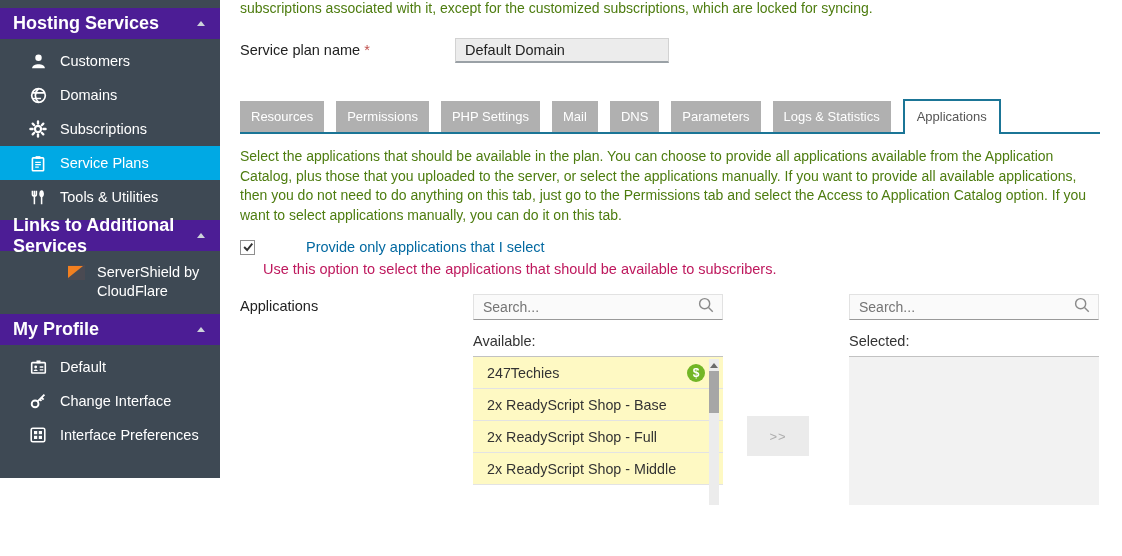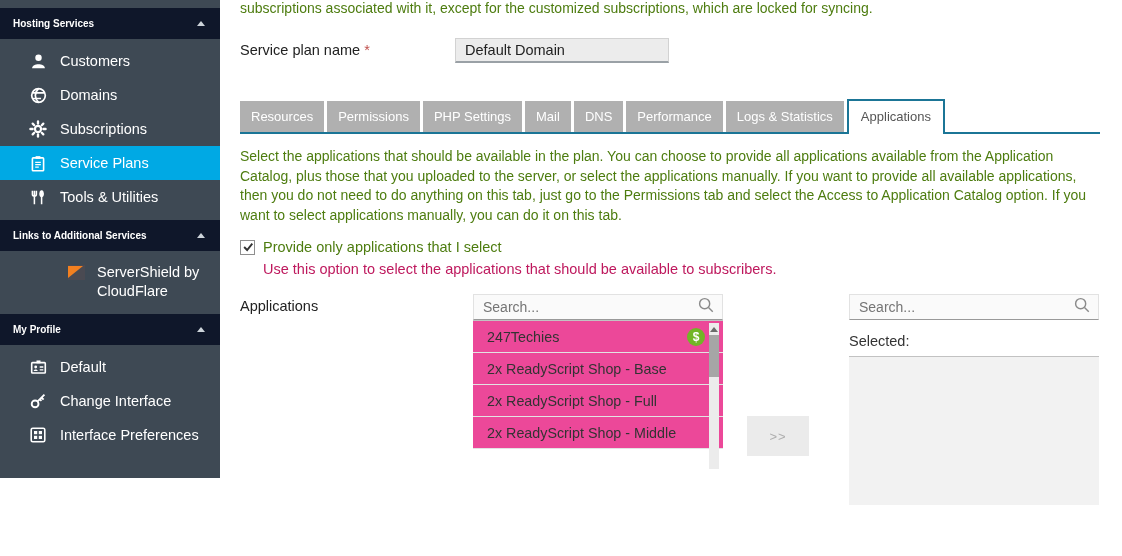--- a/index.html
+++ b/index.html
@@ -27,21 +27,21 @@
   }
   .side-item {
     height: 34px; display: flex; align-items: center;
     padding-left: 28px; font-size: 14.5px; cursor: pointer; color: #fff;
   }
   .side-item .ico { width: 20px; margin-right: 12px; display: flex; justify-content: center; align-items: center; }
   .side-item.active { background: #00a9e4; }
   .side-item.multiline { height: auto; padding: 7px 14px 7px 28px; align-items: flex-start; line-height: 1.3; margin-left: 40px; }
   .side-item.multiline .ico { margin-top: 2px; }
   .side-header {
-    height: 31px; background: #0f172a; font-size: 10px; font-weight: bold;
+    height: 31px; background: #4c1d95; font-size: 18px; font-weight: bold;
     display: flex; align-items: center; justify-content: space-between;
     padding: 0 15px 0 13px; margin: 6px 0 5px 0; cursor: pointer;
   }
   .tri-up {
     width: 0; height: 0;
     border-left: 4px solid transparent; border-right: 4px solid transparent;
     border-bottom: 5px solid #cdd4da;
   }
 
   
@@ -64,53 +64,53 @@
 
   .form-row { display: flex; align-items: center; margin-bottom: 36px; }
   .form-label { width: 215px; font-size: 14.5px; color: #222; }
   .req { color: #c0504d; }
   .text-input {
     width: 214px; height: 25px; background: #ececec;
     border: 1px solid #d2d2d2; border-bottom: 2px solid #9aa1a6;
     font-size: 14.5px; color: #222; padding: 0 9px; font-family: inherit; outline: none;
   }
 
-  .tabs { display: flex; gap: 3px; border-bottom: 2px solid #1b7596; align-items: flex-end; }
+  .tabs { display: flex; gap: 12px; border-bottom: 2px solid #1b7596; align-items: flex-end; }
   .tab {
     background: #b0b0b0; color: #fff; font-size: 13px; padding: 8px 11px;
     white-space: nowrap; cursor: pointer;
   }
   .tab.active {
     background: #fff; color: #555; border: 2px solid #1b7596; border-bottom: 0;
     margin-bottom: -2px; padding: 8px 12px 10px 12px;
   }
 
   .tab-desc { margin: 13px 0 13px 0; }
 
-  .check-row { display: flex; align-items: center; font-size: 14.5px; color: #4d7c0f; }
+  .check-row { display: flex; align-items: center; font-size: 14.5px; color: #0369a1; gap: 43px; }
   .checkbox {
     width: 15px; height: 15px; background: #fff; border: 1px solid #8f8f8f;
     margin-right: 8px; display: flex; align-items: center; justify-content: center; cursor: pointer;
   }
   .hint { color: #be185d; font-size: 14.5px; margin: 6px 0 0 23px; }
 
   .apps { display: grid; grid-template-columns: 233px 250px 126px 250px; margin-top: 17px; }
   .apps-label { font-size: 14.5px; color: #222; padding-top: 4px; }
   .search-box {
     height: 26px; background: #fafafa; border: 1px solid #e2e2e2; border-bottom: 1px solid #999;
     display: flex; align-items: center; padding: 0 7px 0 9px;
   }
   .search-box input {
     flex: 1; border: 0; outline: 0; background: transparent;
     font-size: 14px; color: #444; font-family: inherit; min-width: 0;
   }
   .list-label { font-size: 14.5px; color: #333; margin: 13px 0 7px 0; }
   .pick-list { border-top: 1px solid #c2c2c2; position: relative; height: 149px; overflow: hidden; }
   .row {
-    height: 32px; border-bottom: 1px solid #e3e3e3; background: #ec4899;
+    height: 32px; border-bottom: 1px solid #e3e3e3; background: #fef9c3;
     display: flex; align-items: center; padding: 0 30px 0 14px;
     font-size: 14.3px; color: #333; cursor: pointer;
   }
   .row .spacer { flex: 1; }
   .badge {
     width: 18px; height: 18px; border-radius: 50%; background: #72b626; color: #fff;
     font-weight: bold; font-size: 12px; display: flex; align-items: center; justify-content: center;
     margin-right: -12px;
   }
   .vscroll { position: absolute; top: 2px; right: 4px; bottom: 0; width: 10px; background: #ececec; }
@@ -295,21 +295,21 @@
       </span>
       <input class="text-input" type="text" value="Default Domain" style="">
     </div>
 
     <div class="tabs">
       <span class="tab">Resources</span>
       <span class="tab">Permissions</span>
       <span class="tab">PHP Settings</span>
       <span class="tab">Mail</span>
       <span class="tab">DNS</span>
-      <span class="tab">Performance</span>
+      <span class="tab">Parameters</span>
       <span class="tab">Logs &amp; Statistics</span>
       <span class="tab active">Applications</span>
     </div>
 
     <p class="tab-desc">Select the applications that should be available in the plan. You can choose to provide all applications available from the Application Catalog, plus those that you uploaded to the server, or select the applications manually. If you want to provide all available applications, then you do not need to do anything on this tab, just go to the Permissions tab and select the Access to Application Catalog option. If you want to select applications manually, you can do it on this tab.</p>
 
     <div class="check-row">
       <span class="checkbox">
         <svg width="12" height="12" viewBox="0 0 14 14">
             <path d="M2.5 7 L6 10.5 L12 3" stroke="#333" stroke-width="2.2" fill="none"></path>
@@ -326,20 +326,21 @@
       <div>
         <div class="search-box">
           <input type="text" placeholder="Search..." style="">
           <span>
             <svg width="18" height="18" viewBox="0 0 20 20">
                 <circle cx="8.5" cy="8.5" r="5.6" fill="none" stroke="#8a8a8a" stroke-width="1.6"></circle>
                 <line x1="12.8" y1="12.8" x2="17.5" y2="17.5" stroke="#8a8a8a" stroke-width="1.6"></line>
               </svg>
           </span>
         </div>
+        <div class="list-label">Available:</div>
         <div class="pick-list">
           <div class="row">
             <span>247Techies</span>
             <span class="spacer"></span>
             <span class="badge">$</span>
           </div>
           <div class="row">
             <span>2x ReadyScript Shop - Base</span>
           </div>
           <div class="row">

